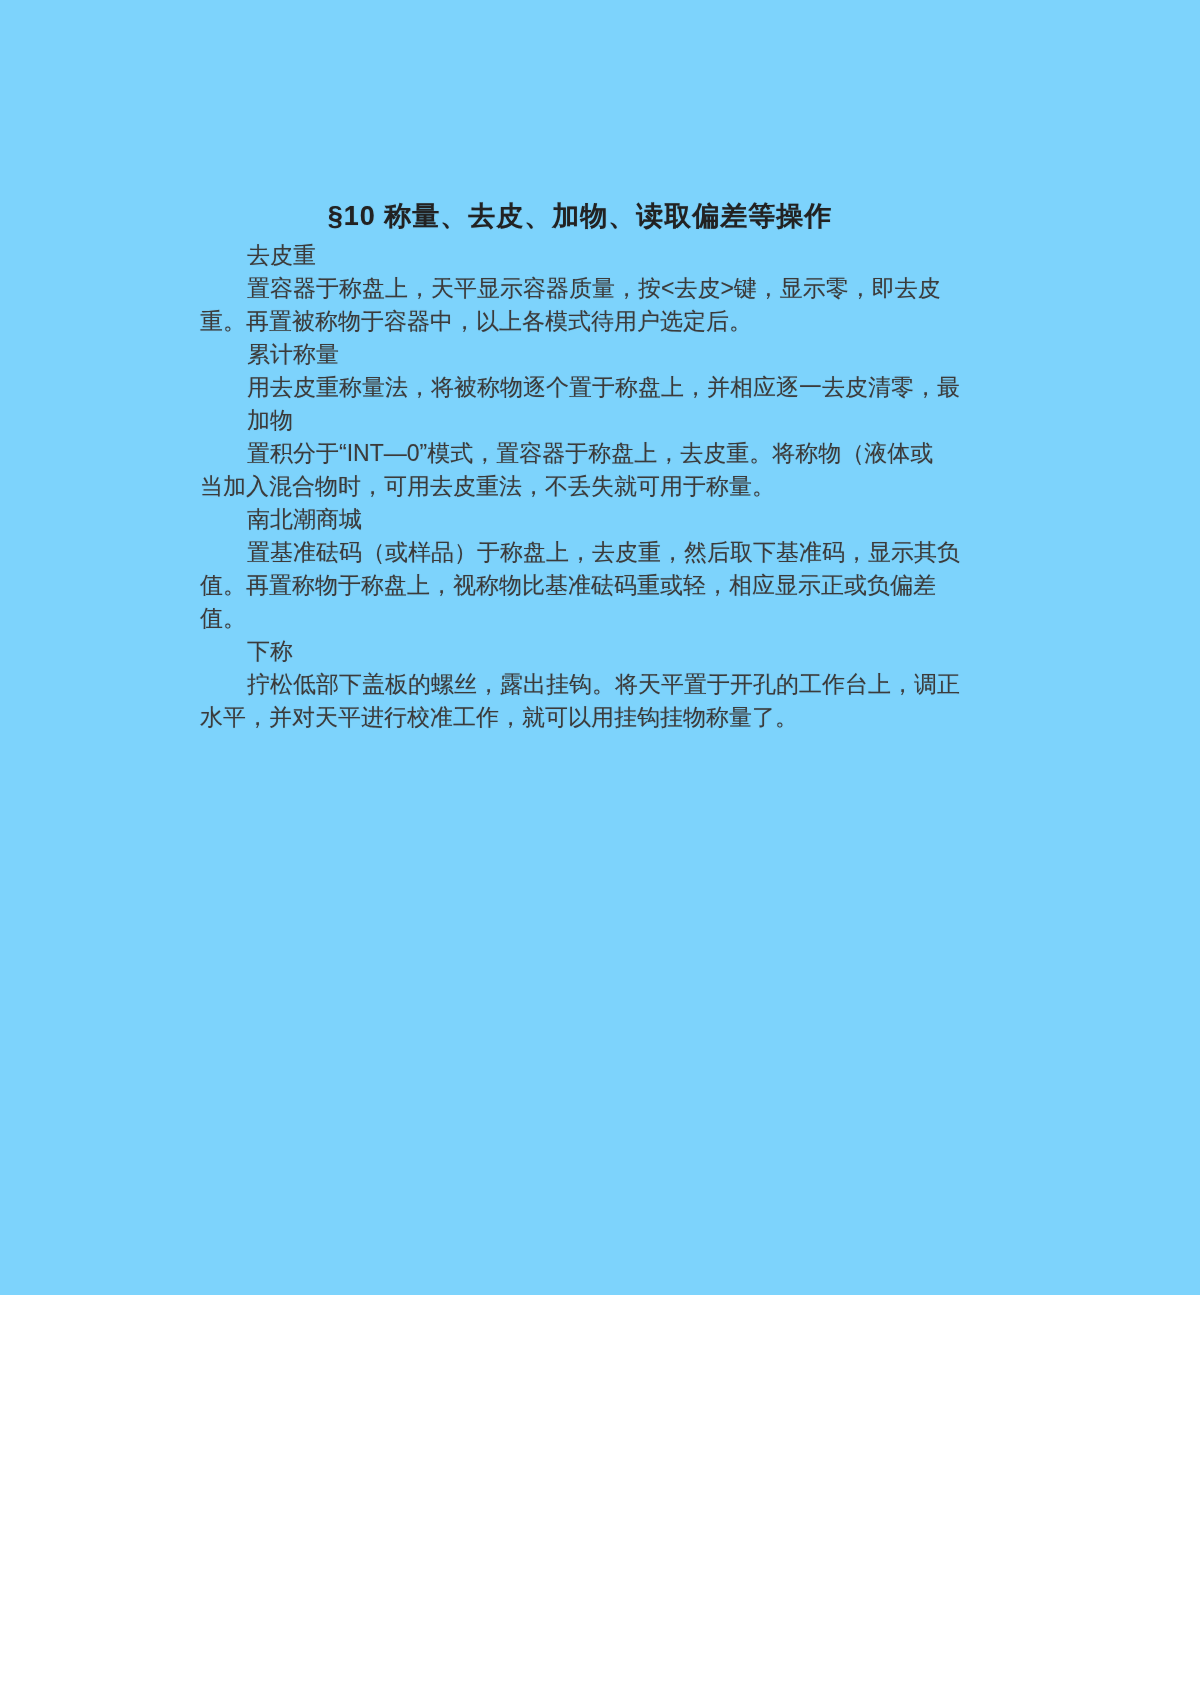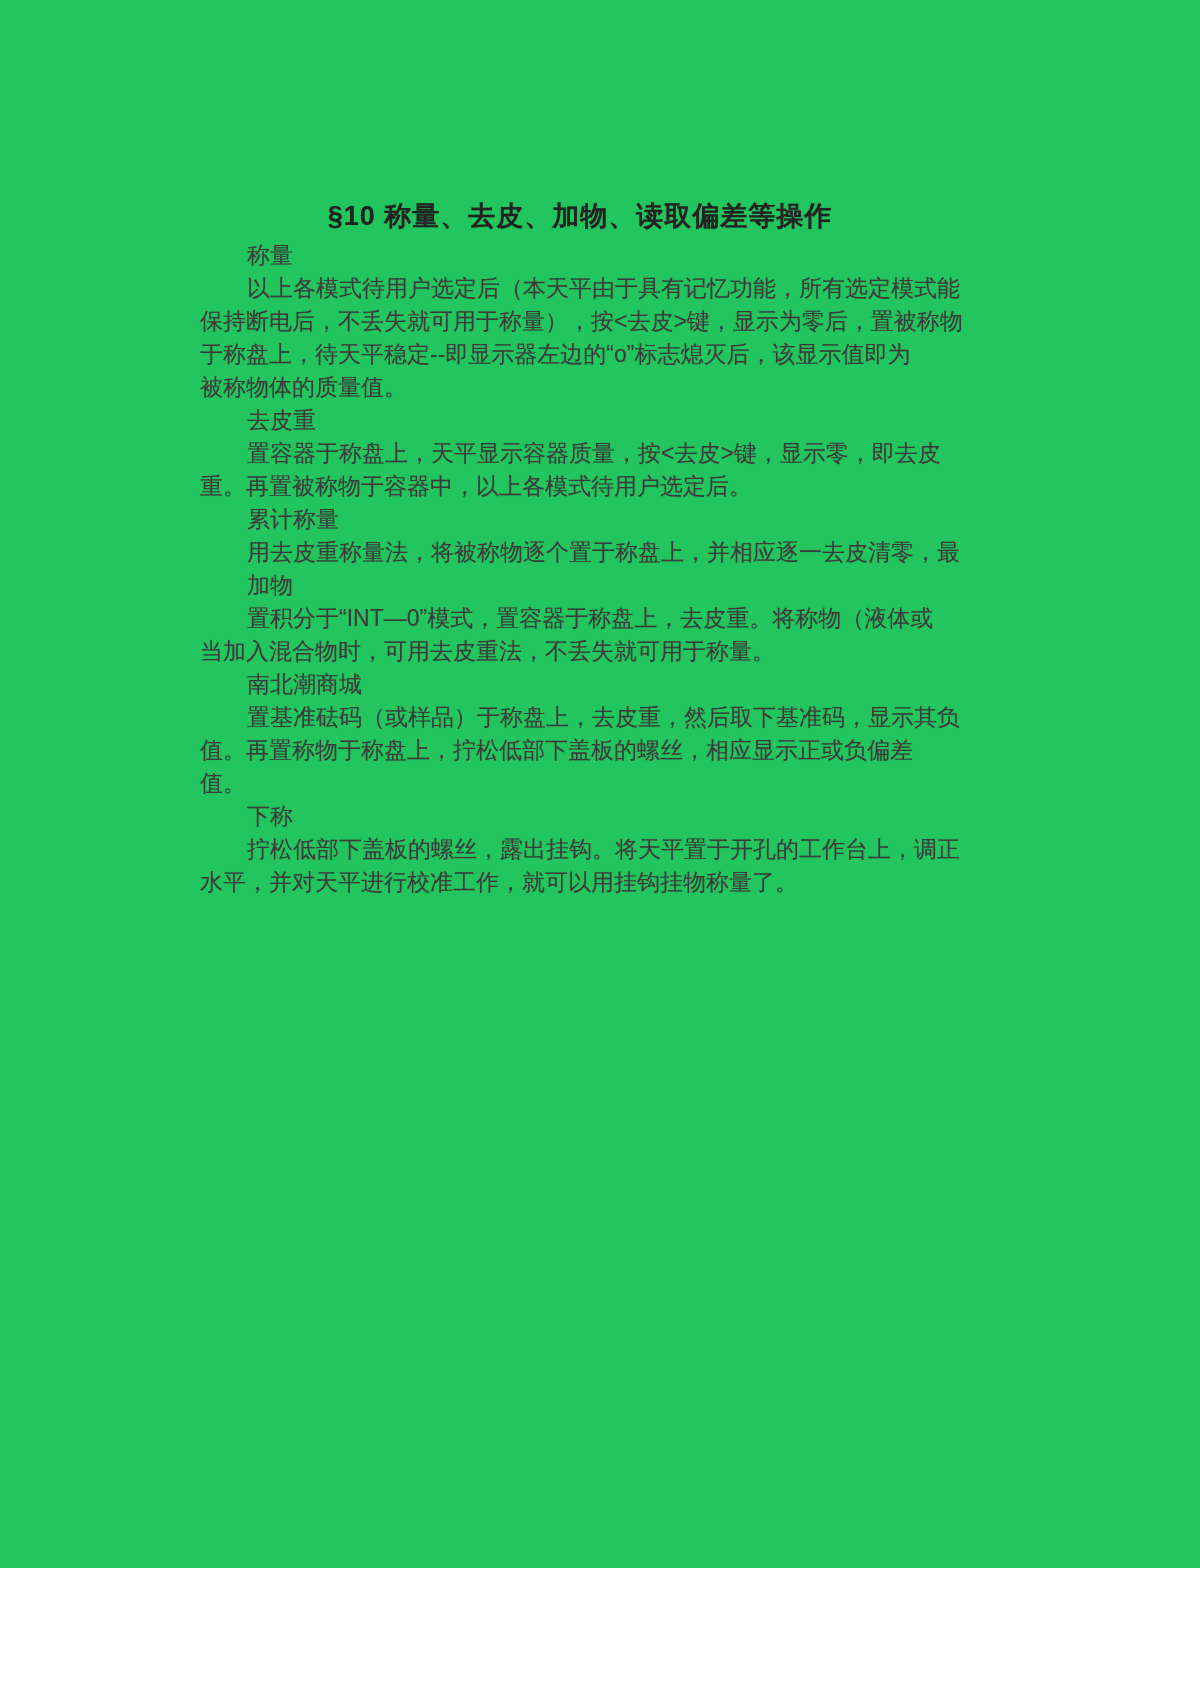--- a/index.html
+++ b/index.html
@@ -3,22 +3,22 @@
 <meta charset="utf-8">
 <style>
   html, body {
     margin: 0;
     padding: 0;
     background: #ffffff;
   }
   .page {
     position: relative;
     width: 1200px;
-    height: 1568px;
-    background: #22c55e;
+    height: 1295px;
+    background: #7dd3fc;
     overflow: hidden;
     font-family: "Liberation Sans", sans-serif;
   }
   .doc-title {
     position: absolute;
     top: 180px;
     left: 200px;
     width: 760px;
     text-align: center;
     font-size: 27px;
@@ -58,29 +58,20 @@
 </style>
 </head>
 <body>
 
 <div class="page">
 
   <h1 class="doc-title">§10 称量、去皮、加物、读取偏差等操作</h1>
 
   <div class="doc-content">
 
-    <section class="sec">
-      <p class="heading indent">称量</p>
-      <div class="lines">
-          <div class="line indent">以上各模式待用户选定后（本天平由于具有记忆功能，所有选定模式能</div>
-          <div class="line">保持断电后，不丢失就可用于称量），按&lt;去皮&gt;键，显示为零后，置被称物</div>
-          <div class="line">于称盘上，待天平稳定--即显示器左边的“o”标志熄灭后，该显示值即为</div>
-          <div class="line">被称物体的质量值。</div>
-        </div>
-    </section>
 
     <section class="sec">
       <p class="heading indent">去皮重</p>
       <div class="lines">
           <div class="line indent">置容器于称盘上，天平显示容器质量，按&lt;去皮&gt;键，显示零，即去皮</div>
           <div class="line">重。再置被称物于容器中，以上各模式待用户选定后。</div>
         </div>
     </section>
 
     <section class="sec">
@@ -95,21 +86,21 @@
       <div class="lines">
           <div class="line indent">置积分于“INT—0”模式，置容器于称盘上，去皮重。将称物（液体或</div>
           <div class="line">当加入混合物时，可用去皮重法，不丢失就可用于称量。</div>
         </div>
     </section>
 
     <section class="sec">
       <p class="heading indent">南北潮商城</p>
       <div class="lines">
           <div class="line indent">置基准砝码（或样品）于称盘上，去皮重，然后取下基准码，显示其负</div>
-          <div class="line">值。再置称物于称盘上，拧松低部下盖板的螺丝，相应显示正或负偏差</div>
+          <div class="line">值。再置称物于称盘上，视称物比基准砝码重或轻，相应显示正或负偏差</div>
           <div class="line">值。</div>
         </div>
     </section>
 
     <section class="sec">
       <p class="heading indent">下称</p>
       <div class="lines">
           <div class="line indent">拧松低部下盖板的螺丝，露出挂钩。将天平置于开孔的工作台上，调正</div>
           <div class="line">水平，并对天平进行校准工作，就可以用挂钩挂物称量了。</div>
         </div>

